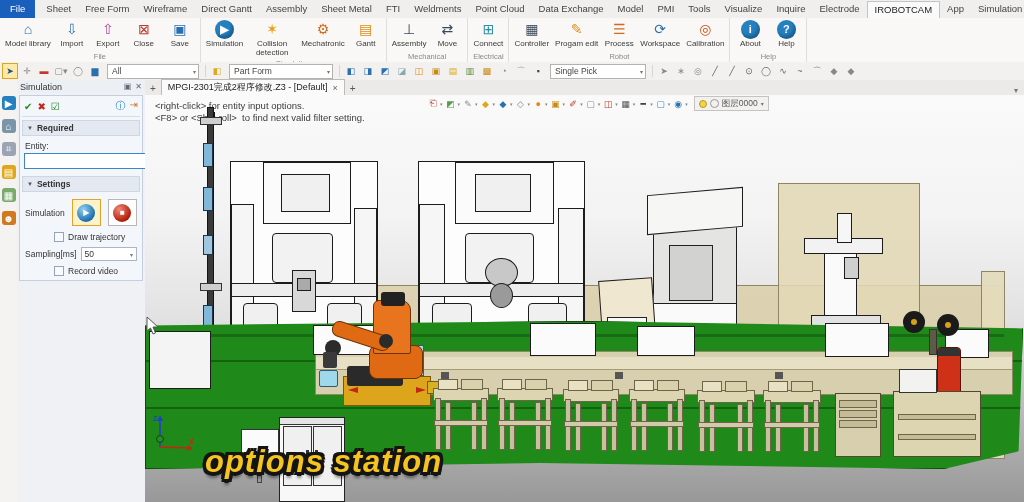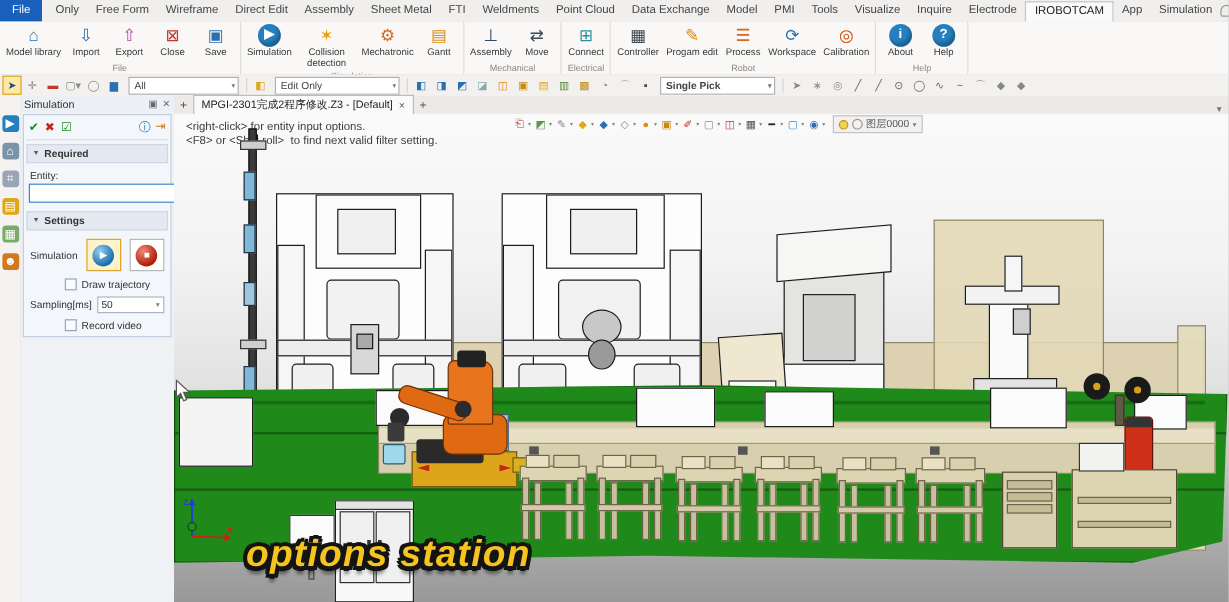--- a/index.html
+++ b/index.html
@@ -98,24 +98,24 @@
                  -3.5px 0 0 #141414,3.5px 0 0 #141414,0 -3.5px 0 #141414,0 4px 0 #141414,0 6px 3px rgba(0,0,0,.45);}
 </style>
 </head>
 <body>
 
 <div class="app">
 
   <div class="titlebar">
     <div class="file-btn">File</div>
     <div id="menu-tabs" style="display:flex;">
-        <div class="mtab">Only</div>
+        <div class="mtab">Sheet</div>
         <div class="mtab">Free Form</div>
         <div class="mtab">Wireframe</div>
-        <div class="mtab">Direct Edit</div>
+        <div class="mtab">Direct Gantt</div>
         <div class="mtab">Assembly</div>
         <div class="mtab">Sheet Metal</div>
         <div class="mtab">FTI</div>
         <div class="mtab">Weldments</div>
         <div class="mtab">Point Cloud</div>
         <div class="mtab">Data Exchange</div>
         <div class="mtab">Model</div>
         <div class="mtab">PMI</div>
         <div class="mtab">Tools</div>
         <div class="mtab">Visualize</div>
@@ -247,37 +247,37 @@
       <div class="t2icon" style="color: rgb(136, 136, 136);">▢▾</div>
       <div class="t2icon" style="color: rgb(136, 136, 136);">◯</div>
       <div class="t2icon" style="color: rgb(42, 111, 176);">▆</div>
       <div class="t2combo" style="width: 84px;">
         <span>All</span>
         <span class="caret">▾</span>
       </div>
       <div class="t2sep"></div>
       <div class="t2icon" style="color: rgb(224, 168, 24);">◧</div>
       <div class="t2combo" style="width: 96px;">
-        <span>Edit Only</span>
+        <span>Part Form</span>
         <span class="caret">▾</span>
       </div>
       <div class="t2sep"></div>
       <div class="t2icon" style="color: rgb(42, 111, 176);">◧</div>
       <div class="t2icon" style="color: rgb(42, 111, 176);">◨</div>
       <div class="t2icon" style="color: rgb(42, 111, 176);">◩</div>
       <div class="t2icon" style="color: rgb(136, 170, 170);">◪</div>
       <div class="t2icon" style="color: rgb(224, 138, 24);">◫</div>
       <div class="t2icon" style="color: rgb(201, 138, 18);">▣</div>
       <div class="t2icon" style="color: rgb(224, 168, 24);">▤</div>
       <div class="t2icon" style="color: rgb(90, 138, 58);">▥</div>
       <div class="t2icon" style="color: rgb(201, 138, 18);">▩</div>
       <div class="t2icon" style="color: rgb(136, 136, 136);">◔</div>
       <div class="t2icon" style="color: rgb(136, 136, 136);">⌒</div>
       <div class="t2icon" style="color: rgb(68, 68, 68);">▪</div>
-      <div class="t2combo" style="width: 88px; font-weight: bold;">
+      <div class="t2combo" style="width: 88px;">
         <span>Single Pick</span>
         <span class="caret">▾</span>
       </div>
       <div class="t2sep"></div>
       <div class="t2icon" style="color: rgb(136, 136, 136);">➤</div>
       <div class="t2icon" style="color: rgb(136, 136, 136);">∗</div>
       <div class="t2icon" style="color: rgb(136, 136, 136);">◎</div>
       <div class="t2icon" style="color: rgb(102, 102, 102);">╱</div>
       <div class="t2icon" style="color: rgb(102, 102, 102);">╱</div>
       <div class="t2icon" style="color: rgb(102, 102, 102);">⊙</div>

